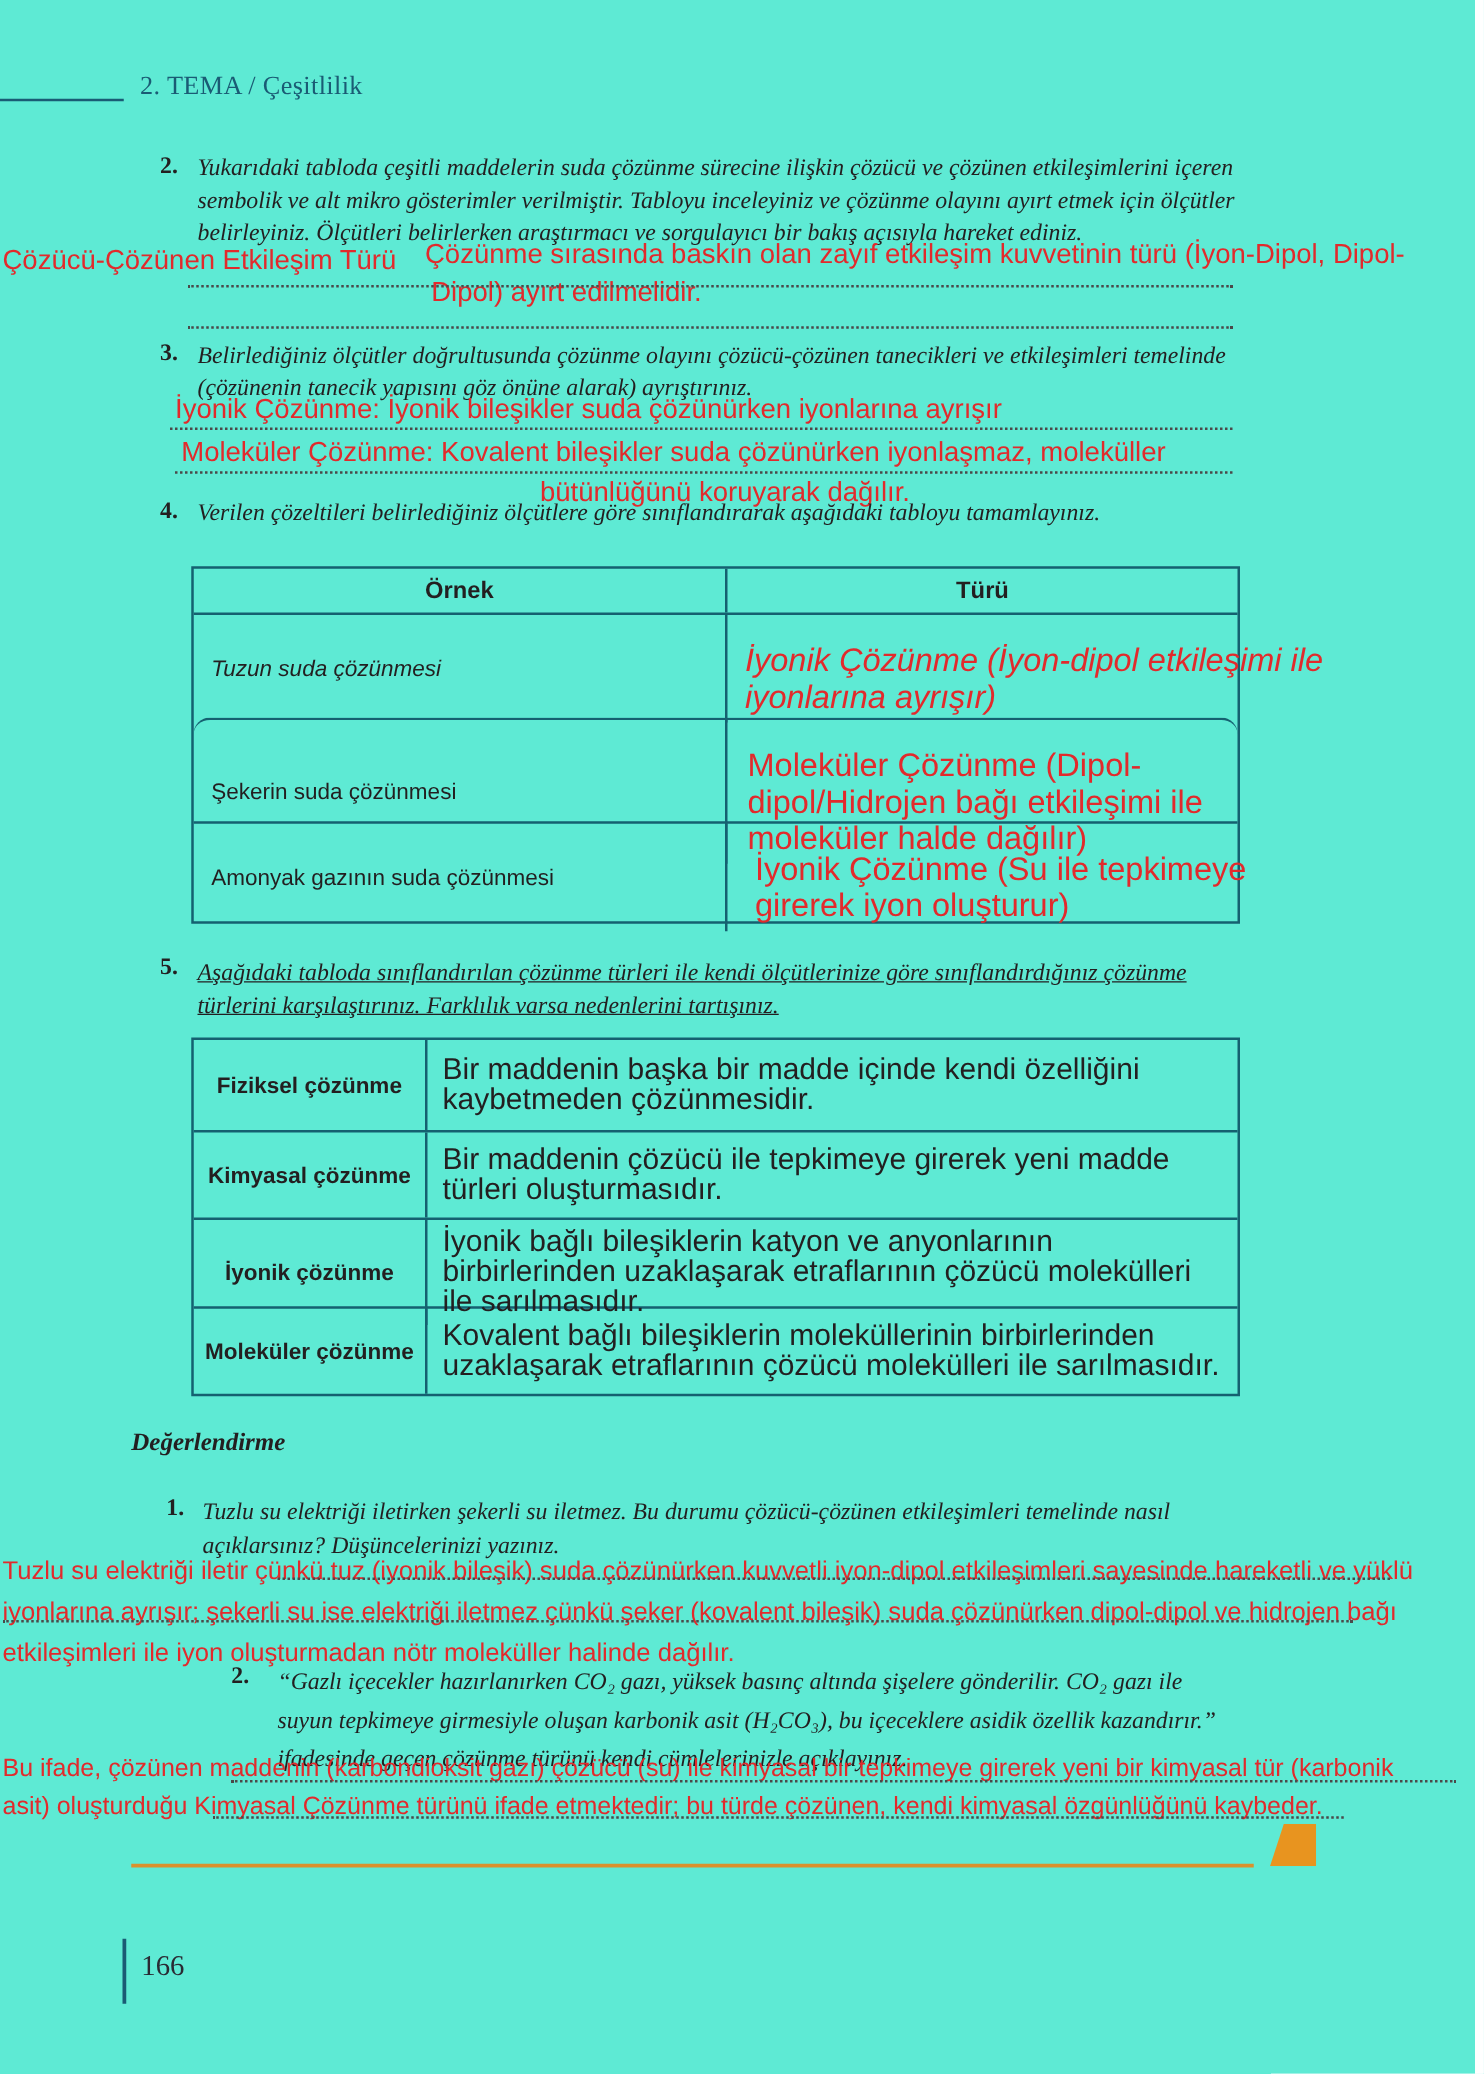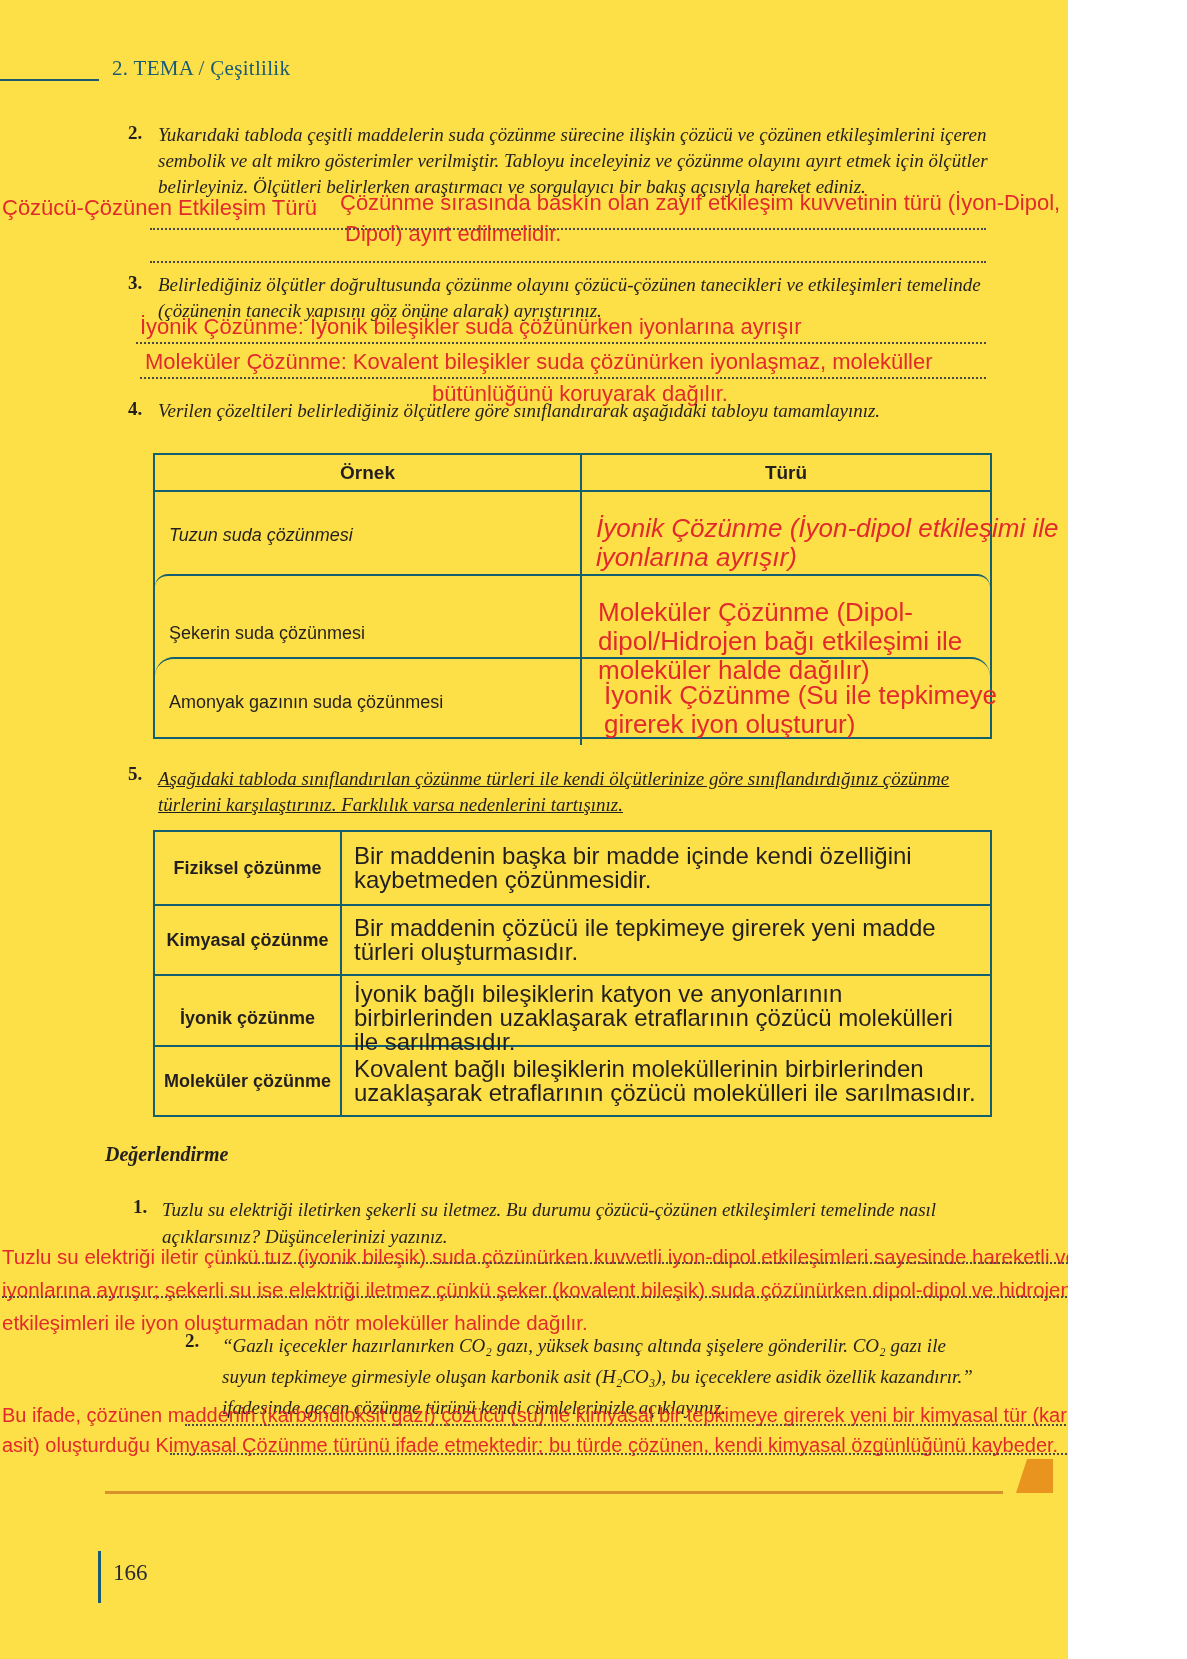--- a/index.html
+++ b/index.html
@@ -1,18 +1,18 @@
 <!DOCTYPE html>
 <html><head>
 <meta charset="utf-8">
 <style>
   * { margin:0; padding:0; box-sizing:border-box; }
   html,body { background:#ffffff; }
   #page {
-    position:relative; width:1068px; height:1659px; background:#fde047;
+    position:relative; width:1180px; height:1659px; background:#5eead4;
     font-family:"Liberation Serif", serif; color:#231f20; overflow:hidden;
   }
   .abs { position:absolute; }
 
   
   .hdr-rule { left:0; top:79px; width:99px; height:2px; background:#1a5b74; }
   .hdr-title { left:112px; top:56px; font-size:21px; color:#1a5b74; letter-spacing:.3px; }
 
   
   .qnum { font-weight:bold; font-size:19px; }
@@ -26,21 +26,21 @@
 
   
   .t1 { left:153px; top:453px; width:839px; border:2px solid #156070; background:transparent; }
   .t1row { display:grid; grid-template-columns:425px 1fr; border-top:2px solid #156070; }
   .t1row:first-child { border-top:none; }
   .t1 .cell { padding:6px 14px; font-family:"Liberation Sans", sans-serif; font-size:18px; }
   .t1 .cell.right { border-left:2px solid #156070; }
   .t1 .th { display:flex; align-items:center; justify-content:center; font-weight:bold; font-size:19px; height:35px; padding:0; }
   .t1 .example { display:flex; align-items:center; }
   .t1 .answer { font-size:26px; line-height:29px; padding-top:16px; white-space:normal; }
-  .t1 .r1 { height:84px;font-style:italic; } .t1 .r2 { height:83px;border-radius:13px; } .t1 .r3 { height:80px;border-radius:19px; }
+  .t1 .r1 { height:84px;font-style:italic; } .t1 .r2 { height:83px;border-radius:13px; } .t1 .r3 { height:80px; }
   .ans-w1 { width:520px; } .ans-w2 { width:468px; padding-left:2px; } .ans-w3 { width:455px; padding-left:8px; }
 
   
   .t2 { left:153px; top:830px; width:839px; border:2px solid #156070; }
   .t2row { display:grid; grid-template-columns:185px 1fr; border-top:2px solid #156070; }
   .t2row:first-child { border-top:none; }
   .t2 .term { display:flex; align-items:center; justify-content:center; text-align:center;
               font-family:"Liberation Sans", sans-serif; font-weight:bold; font-size:18px; padding:4px; }
   .t2 .def { border-left:2px solid #156070; display:flex; align-items:center;
              font-family:"Liberation Sans", sans-serif; font-size:24px; line-height:24px; padding:6px 12px; }

